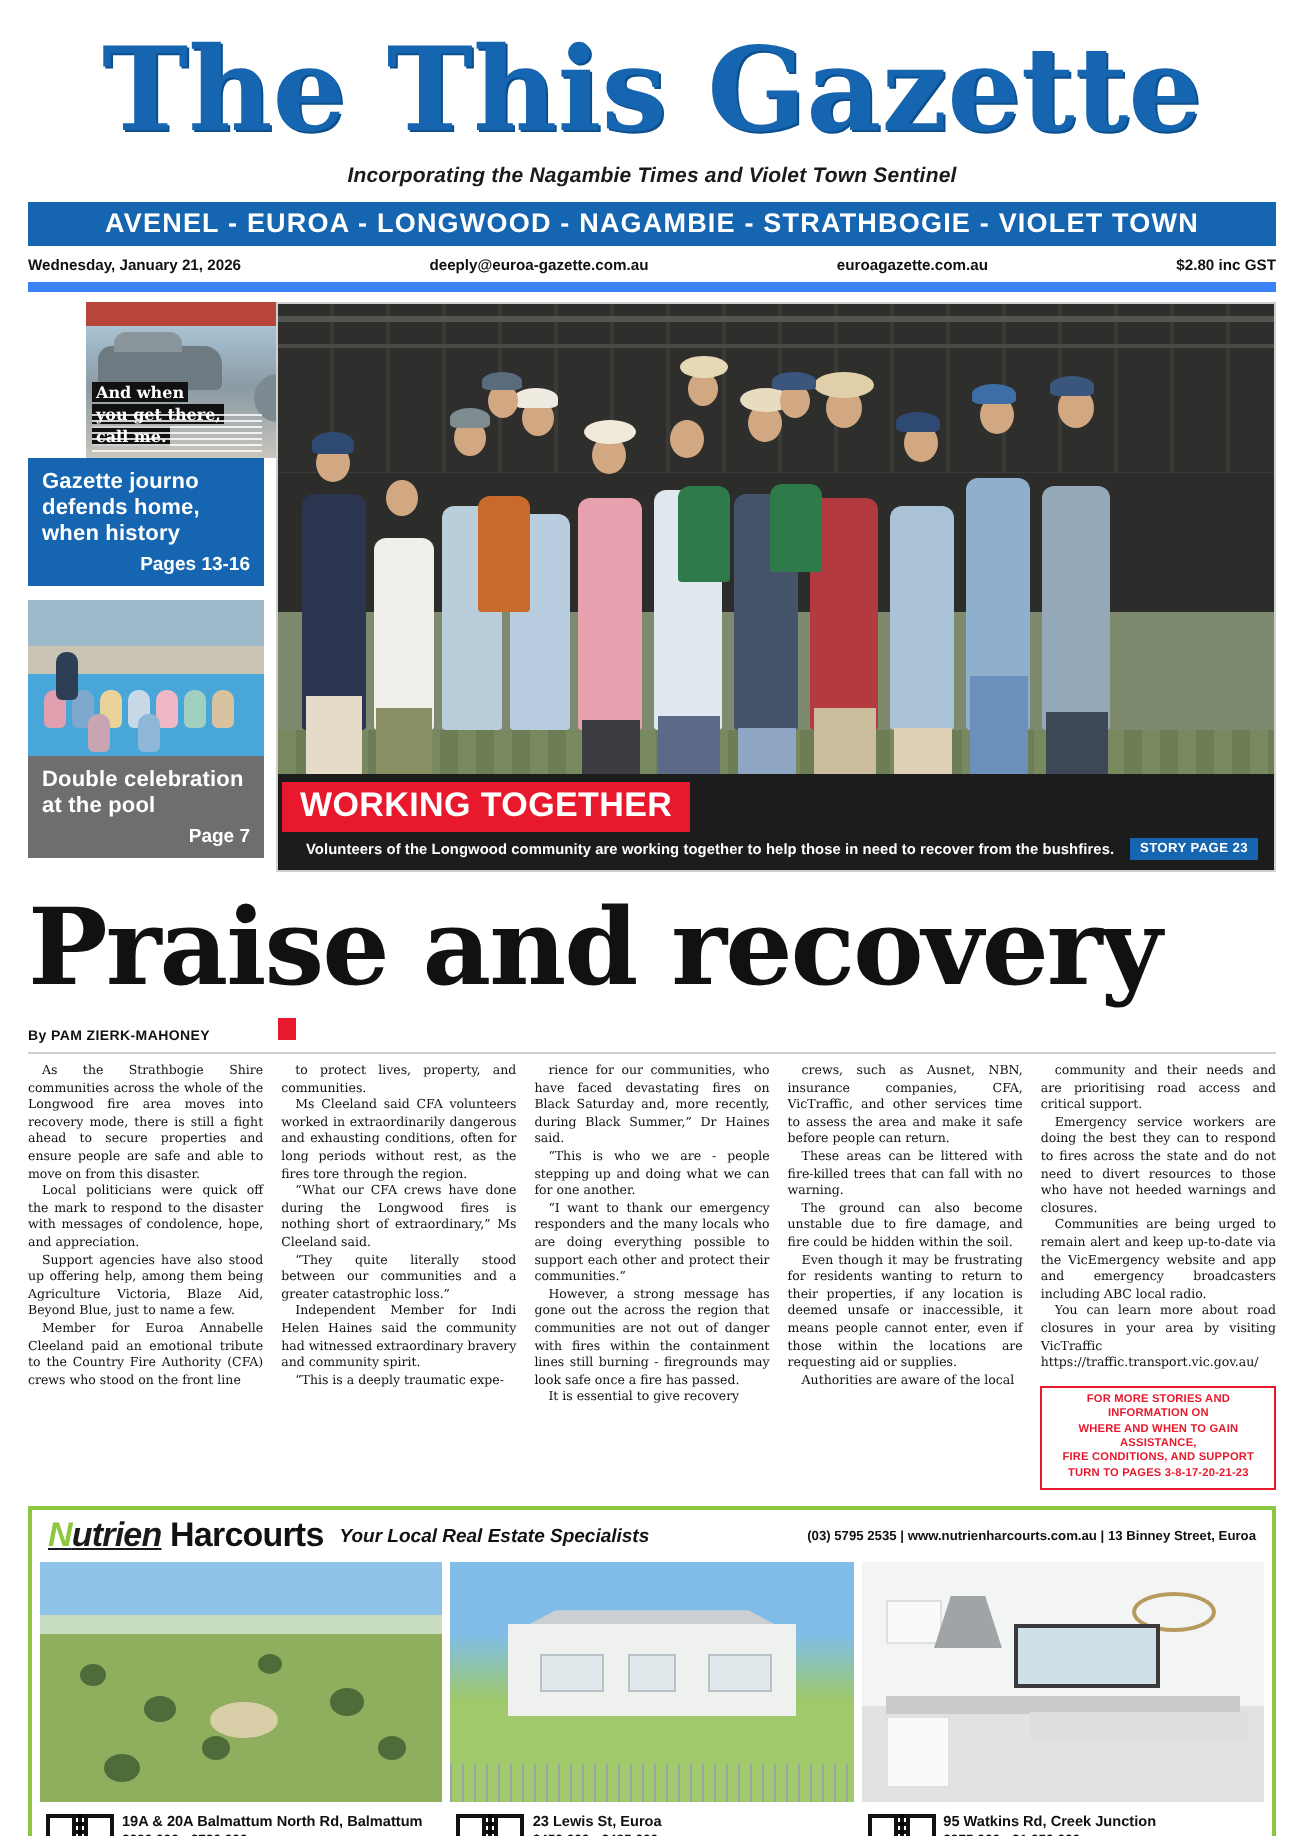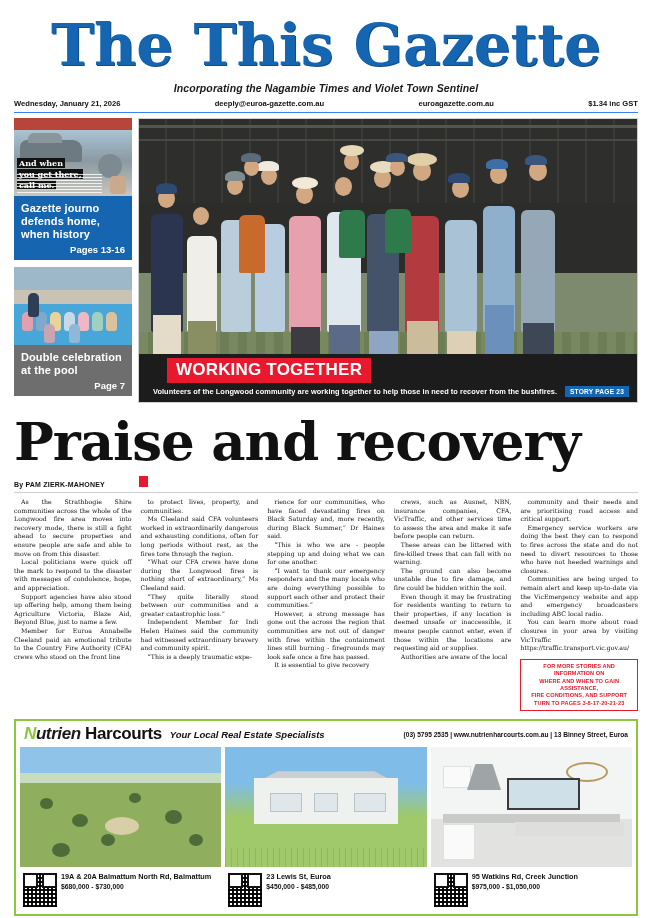--- a/index.html
+++ b/index.html
@@ -45,38 +45,38 @@
     padding: 3px 0 4px 0;
   }
   .infoline {
     margin: 5px 14px 0 14px;
     display: flex;
     justify-content: space-between;
     align-items: center;
     font-size: 7.6px;
     font-weight: 700;
     color: #111;
-    border-bottom: 1px solid #3b82f6;
+    border-bottom: 5px solid #3b82f6;
     padding-bottom: 4px;
   }
   .infoline .mid { font-weight: 600; }
 
   
   .topsec { display: flex; margin: 5px 14px 0 14px; gap: 6px; }
   .sidebar { width: 118px; flex: 0 0 118px; }
   .promo { margin-bottom: 7px; }
   .promo-img { width: 100%; height: 78px; position: relative; overflow: hidden; }
   .promo-cap { padding: 6px 7px 5px 7px; color: #fff; }
   .promo-cap .ptitle { font-weight: 700; font-size: 11px; line-height: 13px; letter-spacing: .1px;}
   .promo-cap .ppage { font-weight: 700; font-size: 9.5px; text-align: right; margin-top: 3px; }
   .promo-blue .promo-cap { background: #1565b0; }
   .promo-grey .promo-cap { background: #6e6e6e; }
 
   
-  .clip1 { background: linear-gradient(#bcd2e0 0%, #9fb6c6 28%, #8b9aa3 55%, #c9c6bd 100%); }
+  .clip1 { background: linear-gradient(#bcd2e0 0%, #9fb6c6 28%, #8b9aa3 55%, #c9c6bd 100%); margin-left: 29px; }
   .clip1 .band { position:absolute; left:0; right:0; top:0; height:12px; background:#b8453a; }
   .clip1 .car { position:absolute; left:6px; top:22px; width:62px; height:22px; background:#6d7a82; border-radius:7px 9px 3px 3px;}
   .clip1 .car:after{content:"";position:absolute;left:8px;top:-7px;width:34px;height:10px;background:#8a969c;border-radius:6px 6px 0 0;}
   .clip1 .ovl { position:absolute; left:3px; top:40px; }
   .clip1 .ovl span { display:block; background:#111; color:#fff; font-weight:700; font-size:8px; padding:0 2px; margin-bottom:1px; width:max-content;
     font-family:"DejaVu Serif", serif;}
   .clip1 .circ { position:absolute; right:10px; top:36px; width:24px; height:24px; border-radius:50%; background:#7d8a92; }
   .clip1 .txtlines { position:absolute; left:3px; bottom:2px; right:30px; height:20px;
     background: repeating-linear-gradient(#ffffffcc 0 1px, transparent 1px 3px); }
   .clip1 .face { position:absolute; right:6px; bottom:2px; width:16px; height:18px; background:#caa98c; border-radius:4px;}
@@ -94,21 +94,21 @@
   .rafter { position:absolute; left:0; right:0; top:6px; height:3px; background:#55554f; }
   .rafter2 { position:absolute; left:0; right:0; top:20px; height:2px; background:#4a4a45; }
   .ground { position:absolute; left:0; right:0; bottom:0; height:14%;
     background: repeating-linear-gradient(90deg,#78895f 0 9px,#6d7d56 9px 18px); }
   .person { position:absolute; bottom:14%; border-radius:6px 6px 2px 2px; }
   .head { position:absolute; border-radius:50%; background:#d2a882; }
   .hat { position:absolute; border-radius:50% 50% 20% 20%; }
   .legs { position:absolute; bottom:0; background:#cfbfa6; }
 
   .hero-banner { position:absolute; left:0; right:0; bottom:0; background:#1c1c1c; padding:0; }
-  .wt-wrap { padding: 4px 0 0 28px; }
+  .wt-wrap { padding: 4px 0 0 2px; }
   .wt { display:inline-block; background:#e8192c; color:#fff; font-weight:700; font-size:17px;
         padding: 2px 9px 3px 9px; letter-spacing:.2px; }
   .hero-cap { display:flex; justify-content:space-between; align-items:center;
               padding: 3px 8px 5px 14px; }
   .hero-cap .captxt { color:#fff; font-size:7.4px; font-weight:700; letter-spacing:.05px; }
   .story-page { background:#1565b0; color:#fff; font-size:6.6px; font-weight:700;
                 padding:2px 5px; letter-spacing:.2px; white-space:nowrap; }
 
   
   .headline {
@@ -148,21 +148,21 @@
     background:#fff;
     padding: 3px 4px;
     text-align:center;
   }
   .redbox div { color:#e8192c; font-weight:700; font-size:5.6px; line-height:7.4px; letter-spacing:.1px; }
 
   
   .advert { margin: 8px 14px 0 14px; border: 2px solid #8dc63f; background:#fff; }
   .ad-head { display:flex; align-items:center; padding: 3px 8px 3px 8px; gap: 8px; }
   .ad-logo { font-weight:700; font-size:17px; letter-spacing:-.4px; white-space:nowrap; }
-  .ad-logo .nut { color:#1a1a1a; font-style: italic; }
+  .ad-logo .nut { color:#1a1a1a; font-style: italic; text-decoration: underline; }
   .ad-logo .nut .n { color:#8dc63f; }
   .ad-logo .har { color:#111; }
   .ad-tag { font-style:italic; font-weight:700; font-size:9.5px; color:#111; white-space:nowrap; }
   .ad-contact { margin-left:auto; font-size:6.6px; font-weight:700; color:#111; white-space:nowrap; }
 
   .ad-photos { display:flex; gap:4px; padding: 0 4px; }
   .ad-photo { flex:1 1 0; height:120px; position:relative; overflow:hidden; }
   .ph1 { background: linear-gradient(#8fc4e8 0 22%, #c8dcc0 22% 30%, #8fae5e 30% 100%); }
   .ph1 .tree { position:absolute; border-radius:50%; background:#4e6b3a; }
   .ph1 .dam { position:absolute; left:42%; top:58%; width:34px; height:18px; border-radius:50%; background:#d8cfa8; }
@@ -199,25 +199,26 @@
 </style>
 </head>
 <body>
 
 <div class="page">
 
   <div class="masthead">
     <div class="masthead-title">The This Gazette</div>
     <div class="masthead-sub">Incorporating the Nagambie Times and Violet Town Sentinel</div>
   </div>
+  <div class="towns-bar">AVENEL - EUROA - LONGWOOD - NAGAMBIE - STRATHBOGIE - VIOLET TOWN</div>
   <div class="infoline">
     <span>Wednesday, January 21, 2026</span>
     <span class="mid">deeply@euroa-gazette.com.au</span>
     <span class="mid">euroagazette.com.au</span>
-    <span>$1.34 inc GST</span>
+    <span>$2.80 inc GST</span>
   </div>
 
   <div class="topsec">
 
     <div class="sidebar">
 
       <div class="promo promo-blue">
         <div class="promo-img clip1">
           <div class="band"></div>
           <div class="car"></div>

